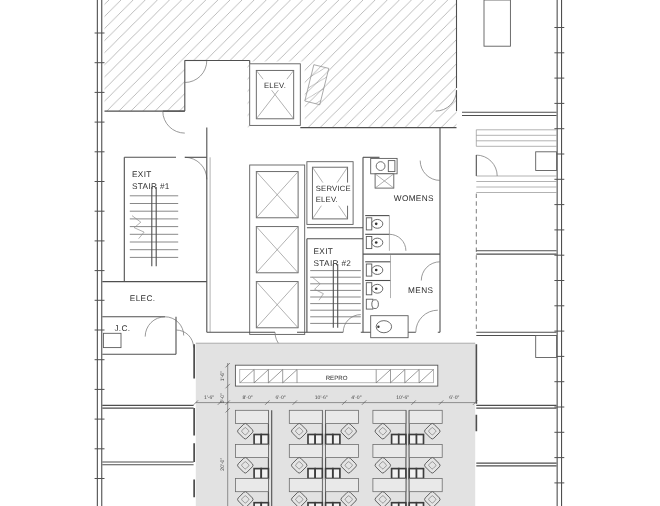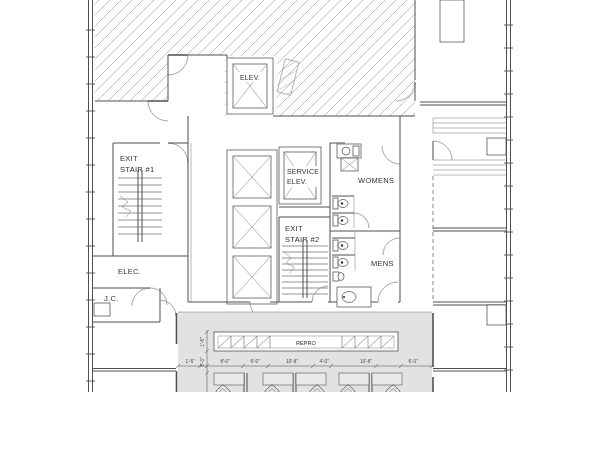--- a/index.html
+++ b/index.html
@@ -1,16 +1,16 @@
 <!DOCTYPE html>
 <html><head>
 <meta charset="utf-8">
 <style>
   html,body{margin:0;padding:0;background:#ffffff;}
-  .sheet{width:600px;height:392px;position:relative;background:#ffffff;overflow:hidden;
+  .sheet{width:600px;height:460px;position:relative;background:#ffffff;overflow:hidden;
          font-family:"Liberation Sans", sans-serif;}
   svg{display:block;}
   text{fill:#2e2e2e;font-family:"Liberation Sans", sans-serif;}
   .room-label{font-size:7.5px;letter-spacing:.3px;}
   .small-label{font-size:7px;letter-spacing:.2px;}
   .dim-label{font-size:4.6px;fill:#444;}
   .wall{stroke:#4f4f4f;stroke-width:1;fill:none;}
   .wall2{stroke:#4f4f4f;stroke-width:1.6;fill:none;}
   .thin{stroke:#8a8a8a;stroke-width:.6;fill:none;}
   .fix{stroke:#5a5a5a;stroke-width:.8;fill:#ffffff;}

